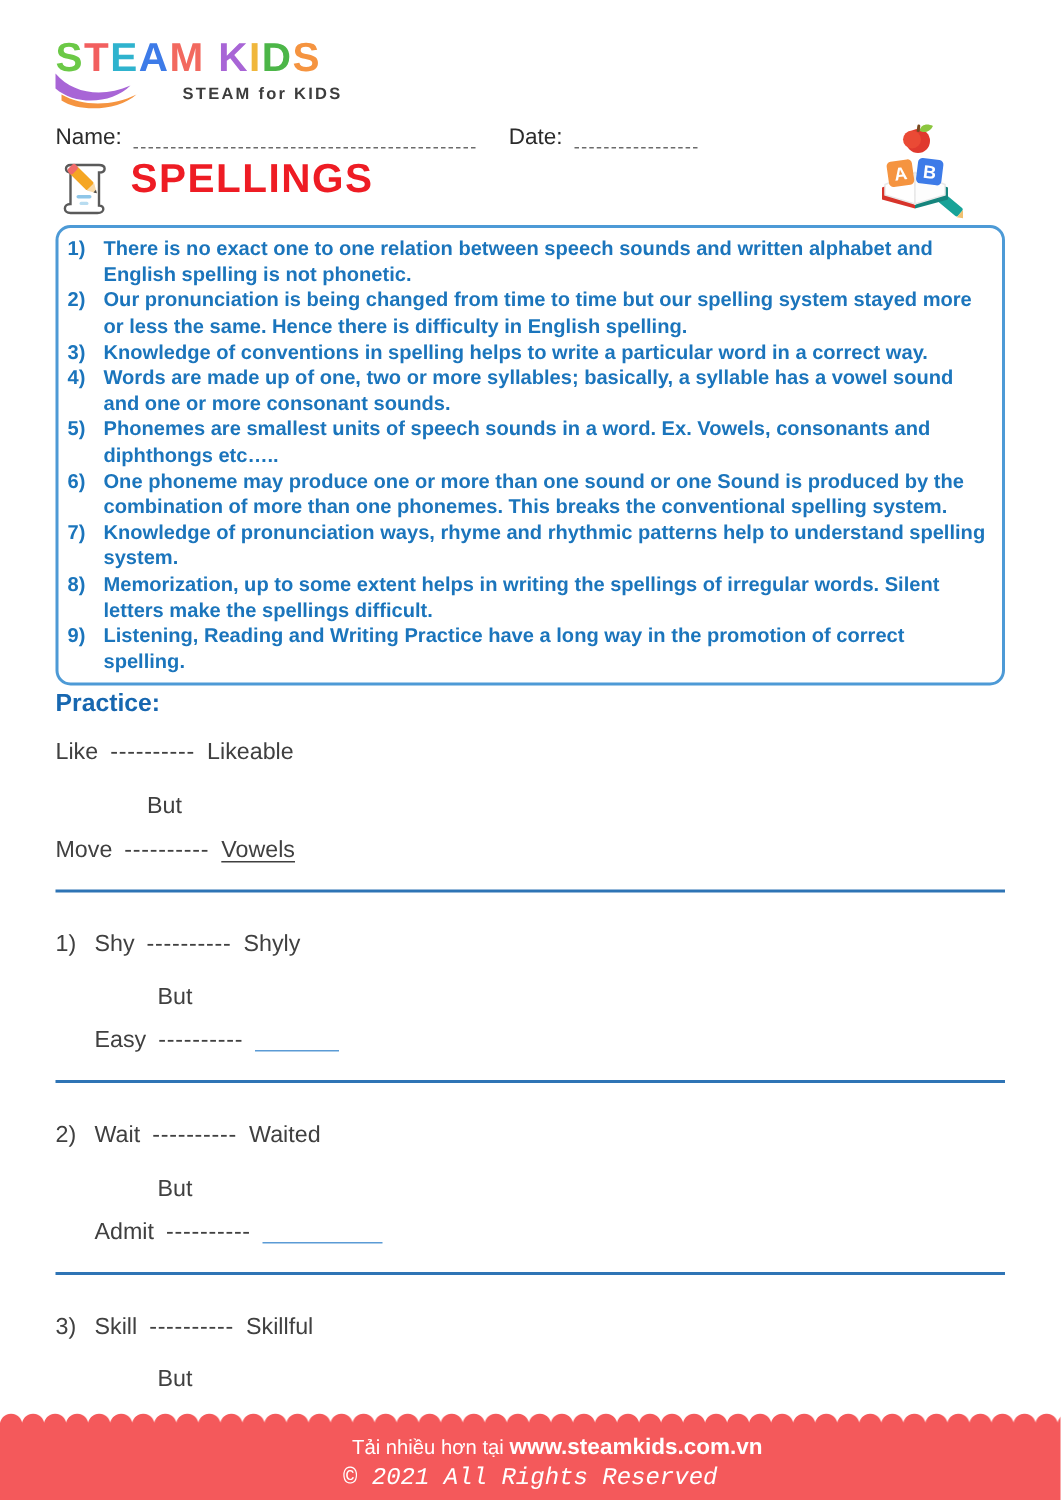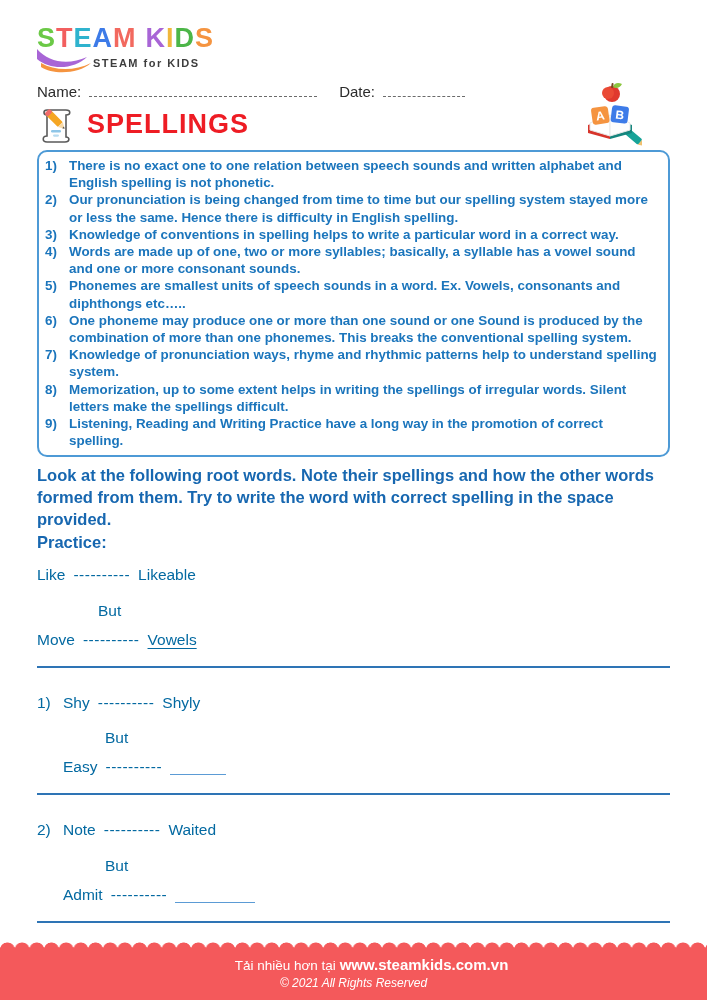--- a/index.html
+++ b/index.html
@@ -11,30 +11,30 @@
     overflow: hidden;
   }
   .page { padding: 25px 37px 0 37px; position: relative; height: 100%; }
 
   
   .header { display: flex; align-items: flex-start; position: relative; flex-direction: column; }
   .logo-block { width: 220px; flex: none; position: relative; }
   .logo-letters { font-weight: bold; font-size: 27px; letter-spacing: 1px; line-height: 1; }
   .logo-letters .sp { margin-left: 9px; }
   .logo-swoosh { position: absolute; left: -2px; top: 22px; }
-  .logo-tagline { font-size: 11px; font-weight: bold; color: #3d3d3d; letter-spacing: 1.5px; margin: 5px 0 0 56px; }
-  .namedate { flex: 1; display: flex; align-items: flex-start; margin-top: 14px; font-size: 15px; color: #2b2b2b; }
+  .logo-tagline { font-size: 11px; font-weight: bold; color: #3d3d3d; letter-spacing: 1.5px; margin: 5px 0 0 56px; text-align: center; }
+  .namedate { flex: 1; display: flex; align-items: center; margin-top: 14px; font-size: 15px; color: #2b2b2b; }
   .nd-label { flex: none; padding-right: 8px; }
   .nd-line { border-bottom: 1.6px dashed #6b6b6b; height: 14px; }
   .nd-line.name { width: 228px; margin-right: 22px; }
   .nd-line.date { width: 82px; }
   .book-icon-wrap { position: absolute; right: 28px; top: 56px; }
 
   
-  .title-row { display: flex; align-items: center; margin: 4px 0 6px 0; }
+  .title-row { display: flex; align-items: flex-start; margin: 4px 0 6px 0; }
   .title-icon { margin-right: 10px; }
   .page-title { color: #ee1c24; font-size: 27px; font-weight: bold; letter-spacing: 1px; }
 
   
   .rules-box {
     border: 2px solid #4d9ad6;
     border-radius: 10px;
     padding: 5px 8px 6px 6px;
     color: #1b75bc;
     font-weight: bold;
@@ -43,21 +43,21 @@
   }
   .rule { display: flex; }
   .rule-num { flex: none; width: 24px; text-align: left; }
   .rule-text { flex: 1; }
 
   
   .instructions { color: #1767b0; font-weight: bold; font-size: 16.5px; line-height: 22px; margin-top: 7px; }
   .example-label { color: #1767b0; font-weight: bold; font-size: 16.5px; margin-top: 3px; }
 
   
-  .word-line { color: #0369a1; font-size: 15.5px; line-height: 20px; display: flex; align-items: baseline; }
+  .word-line { color: #404040; font-size: 15.5px; line-height: 20px; display: flex; align-items: baseline; }
   .word-line .dashes { margin: 0 8px; letter-spacing: 0.5px; }
   .ex-num { width: 26px; flex: none; }
   .example-block .first { margin-top: 13px; }
   .but-line { margin-top: 15.5px; margin-left: 61px; }
   .exercise .but-line { margin-left: 68px; }
   .root2-line { margin-top: 9px; }
   .exercise .root2-line { margin-left: 26px; }
   .underlined { text-decoration: underline; text-underline-offset: 3px; }
   .blank { display: inline-block; border-bottom: 1.8px solid #5b9bd5; height: 2px; transform: translateY(3px); }
   .blank.w-sm { width: 56px; }
@@ -69,21 +69,21 @@
   .footer { position: absolute; left: 0; bottom: 0; width: 707px; }
   .scallops {
     height: 12px;
     background-image: radial-gradient(circle at 7.4px 12px, #f4595b 7.2px, rgba(244,89,91,0) 7.8px);
     background-size: 14.7px 12px;
     background-repeat: repeat-x;
   }
   .footer-band { background: #f4595b; height: 50px; text-align: center; color: #ffffff; padding-top: 6px; }
   .footer-line1 { font-size: 13.5px; margin-left: 36px; }
   .footer-line1 .url { font-weight: bold; font-size: 15px; }
-  .footer-line2 { font-size: 12px; font-style: italic; margin-top: 3px; }
+  .footer-line2 { font-size: 16px; font-style: italic; margin-top: 3px; font-family: Liberation Mono, monospace; }
 </style>
 </head>
 <body>
 
 <div class="page">
 
   <div class="header">
     <div class="logo-block">
       <div class="logo-letters">
         <span style="color: rgb(107, 201, 70);">S</span><span style="color: rgb(242, 95, 95);">T</span><span style="color: rgb(47, 179, 206);">E</span><span style="color: rgb(61, 123, 232);">A</span><span style="color: rgb(242, 105, 95);">M</span><span class="sp" style="color: rgb(168, 101, 214);">K</span><span style="color: rgb(240, 183, 60);">I</span><span style="color: rgb(76, 182, 72);">D</span><span style="color: rgb(245, 148, 64);">S</span>
@@ -178,21 +178,20 @@
     <div class="rule">
         <span class="rule-num">8)</span>
         <span class="rule-text">Memorization, up to some extent helps in writing the spellings of irregular words. Silent letters make the spellings difficult.</span>
       </div>
     <div class="rule">
         <span class="rule-num">9)</span>
         <span class="rule-text">Listening, Reading and Writing Practice have a long way in the promotion of correct spelling.</span>
       </div>
   </div>
 
-  <div class="instructions">Look at the following root words. Note their spellings and how the other words formed from them. Try to write the word with correct spelling in the space provided.</div>
   <div class="example-label">Practice:</div>
 
   <div class="example-block">
     <div class="word-line first">
       <span>Like</span>
       <span class="dashes">----------</span>
       <span>Likeable</span>
     </div>
     <div class="word-line but-line">
       <span>But</span>
@@ -219,21 +218,21 @@
       <span>Easy</span>
       <span class="dashes">----------</span>
       <span class="blank w-sm"></span>
     </div>
     <div class="divider"></div>
   </div>
 
   <div class="exercise">
     <div class="word-line first">
       <span class="ex-num">2)</span>
-      <span>Note</span>
+      <span>Wait</span>
       <span class="dashes">----------</span>
       <span>Waited</span>
     </div>
     <div class="word-line but-line">
       <span>But</span>
     </div>
     <div class="word-line root2-line">
       <span>Admit</span>
       <span class="dashes">----------</span>
       <span class="blank w-md"></span>

